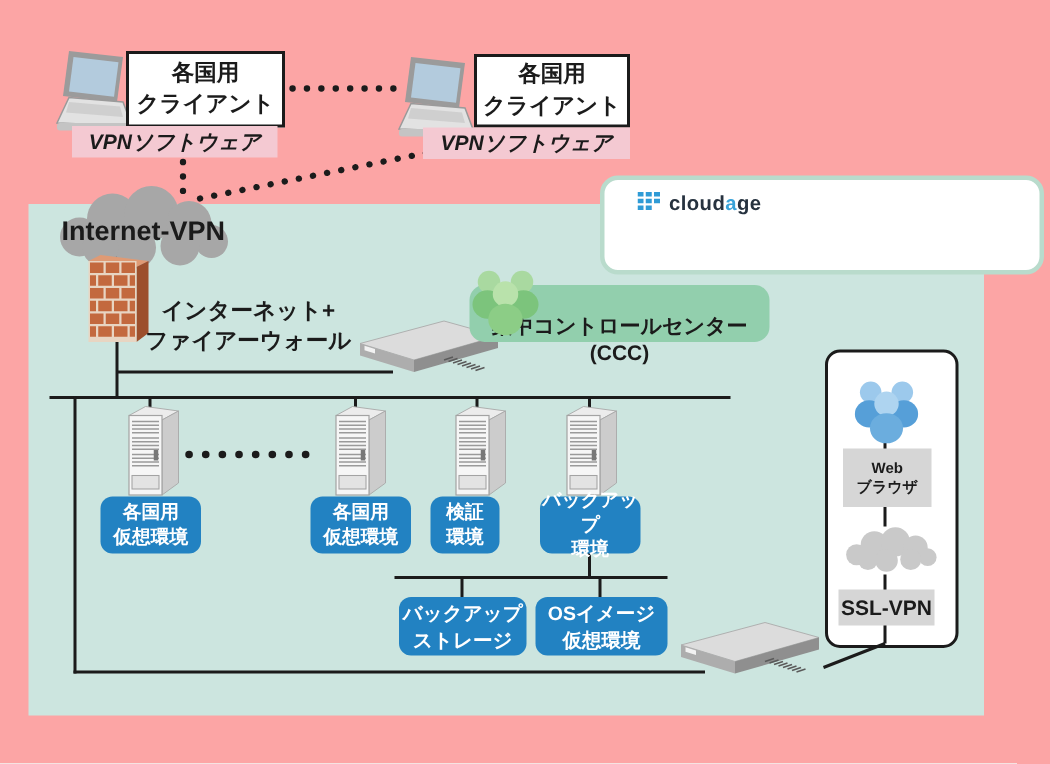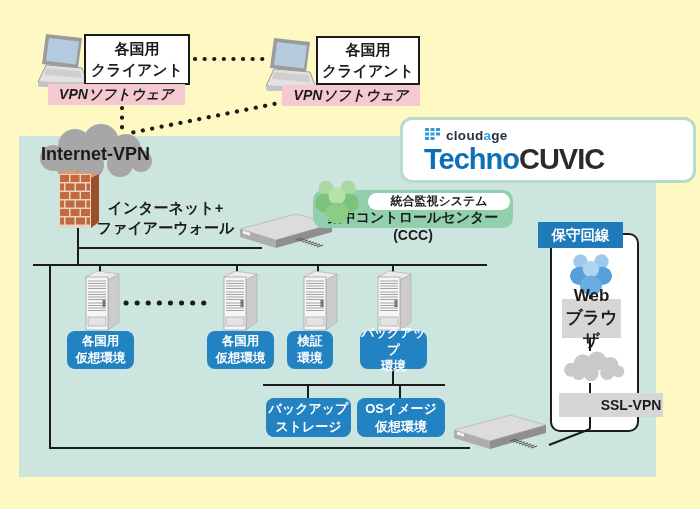--- a/index.html
+++ b/index.html
@@ -1,17 +1,17 @@
 <!DOCTYPE html>
 <html style="--background-teal: #cce5df; --label-blue: #2282c2; --maintenance-blue: #1e7ab8; --panel-green: #92cfad; --vpn-pink: #f4c9d2; --gray-box: #d6d6d6; --techno-blue: #0d6fb8; --brand-dark: #26323f;"><head>
 <meta charset="utf-8">
 <style>
   html,body{margin:0;padding:0;background:#fff;}
   .canvas{
-    position:relative;width:700px;height:509px;overflow:hidden;background:#fef9c3;
+    position:relative;width:700px;height:509px;overflow:hidden;background:#fca5a5;
     font-family:"Liberation Sans","DejaVu Sans",sans-serif;color:#1b1b1b;
   }
   .abs{position:absolute;}
   .teal{background:var(--background-teal,#cce5df);z-index:0;}
   .lines{z-index:2;pointer-events:none;}
   .icon-layer{z-index:3;}
   .lbl-layer{z-index:4;}
   .pre{white-space:pre-line;}
   .client-box{
     background:#fff;border:2px solid #1b1b1b;display:flex;align-items:center;justify-content:center;
@@ -35,21 +35,21 @@
     font-size:12.5px;line-height:1.35;font-weight:bold;
   }
   .blue-lbl.big{font-size:13px;}
   .maint-box{background:#fff;border:2px solid #1b1b1b;border-radius:10px;z-index:1;}
   .maint-title{
     background:var(--maintenance-blue,#1e7ab8);color:#fff;display:flex;align-items:center;justify-content:center;
     font-size:14.5px;font-weight:bold;
   }
   .gray-box{
     background:var(--gray-box,#d6d6d6);display:flex;align-items:center;justify-content:center;
-    text-align:center;font-size:17px;line-height:1.3;font-weight:bold;
+    text-align:center;font-size:10px;line-height:1.3;font-weight:bold;
   }
   .logo-box{
     background:#fff;border:3px solid #b9dbcc;border-radius:12px;z-index:5;
   }
   .brand-row{position:absolute;left:22px;top:8px;display:flex;align-items:flex-start;gap:5px;}
   .brand-text{font-size:13.5px;font-weight:bold;letter-spacing:.3px;color:var(--brand-dark,#26323f);}
   .brand-text .mid{color:#39a3d9;}
   .product-row{position:absolute;left:21px;top:23px;font-size:29px;font-weight:bold;letter-spacing:-1px;}
   .product-row .pa{color:var(--techno-blue,#0d6fb8);}
   .product-row .pb{color:#2b2b2b;}
@@ -231,35 +231,33 @@
     </svg>
   <div class="abs lbl-layer cloud-text" style="left:30px;top:144px;width:120px;">Internet-VPN</div>
 
   <div class="abs logo-box" style="left:400px;top:117px;width:290px;height:60px;">
     <div class="brand-row">
       <svg class="grid-icon" width="16" height="13">
           <use href="#sym-grid"></use>
         </svg>
       <span class="brand-text"><span>cloud</span><span class="mid">a</span><span>ge</span></span>
     </div>
-    <div class="product-row"><span class="pa">Techno</span><span class="pb">CUVIC</span></div>
   </div>
 
   <svg class="abs icon-layer" style="left:55px;top:170px;" width="46" height="60">
       <use href="#sym-firewall"></use>
     </svg>
   <div class="abs lbl-layer fw-label pre" style="left:93px;top:198px;width:145px;">インターネット+
 ファイアーウォール</div>
 
   <svg class="abs icon-layer" style="left:238px;top:212px;" width="96" height="42">
       <use href="#sym-switch"></use>
     </svg>
 
   <div class="abs lbl-layer green-panel" style="left:313px;top:190px;width:200px;height:38px;"></div>
-  <div class="abs lbl-layer pill" style="left:368px;top:193px;width:142px;height:17px;">統合監視システム</div>
   <div class="abs lbl-layer ccc" style="left:310px;top:209px;width:206px;">集中コントロールセンター (CCC)</div>
   <svg class="abs lbl-layer" style="left:312px;top:177px;" width="50" height="48">
       <use href="#sym-people-green"></use>
     </svg>
 
   <svg class="abs icon-layer" style="left:82px;top:270px;" width="38" height="63">
       <use href="#sym-server"></use>
     </svg>
   <svg class="abs icon-layer" style="left:220px;top:270px;" width="38" height="63">
       <use href="#sym-server"></use>
@@ -282,24 +280,23 @@
 
   <div class="abs lbl-layer blue-lbl big pre" style="left:266px;top:398px;width:85px;height:39px;">バックアップ
 ストレージ</div>
   <div class="abs lbl-layer blue-lbl big pre" style="left:357px;top:398px;width:88px;height:39px;">OSイメージ
 仮想環境</div>
 
   <svg class="abs icon-layer" style="left:452px;top:413px;" width="96" height="42">
       <use href="#sym-switch"></use>
     </svg>
 
-  <div class="abs lbl-layer maint-title" style="left:538px;top:222px;width:85px;height:26px;">保守回線</div>
   <svg class="abs icon-layer" style="left:567px;top:251px;" width="48" height="46">
       <use href="#sym-people-blue"></use>
     </svg>
   <div class="abs lbl-layer gray-box pre" style="left:562px;top:299px;width:59px;height:39px;">Web
 ブラウザ</div>
   <svg class="abs icon-layer" style="left:556px;top:344px;color:#c9c9c9;" width="70" height="42">
       <use href="#sym-cloud"></use>
     </svg>
-  <div class="abs lbl-layer gray-box" style="left:559px;top:393px;width:64px;height:24px;font-size:14px;padding-left:40px;">SSL-VPN</div>
+  <div class="abs lbl-layer gray-box" style="left:559px;top:393px;width:64px;height:24px;font-size:14px;">SSL-VPN</div>
 
 </div>
 
 </body></html>

